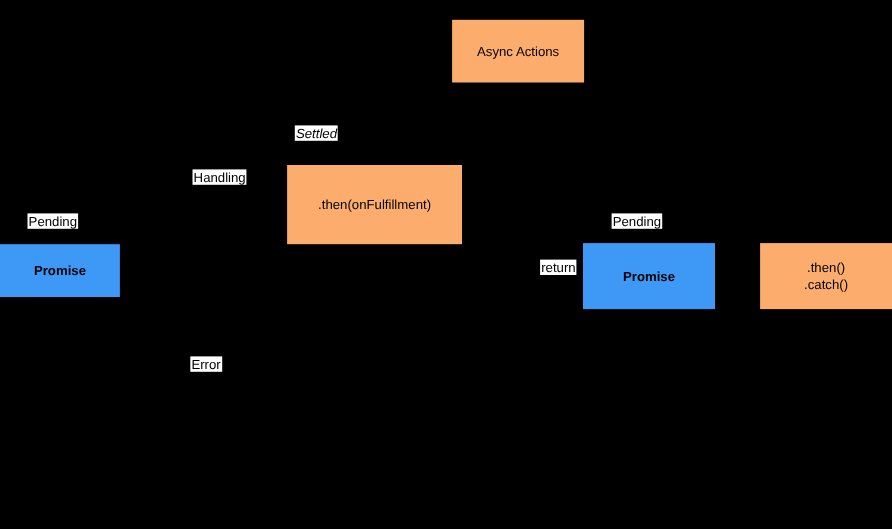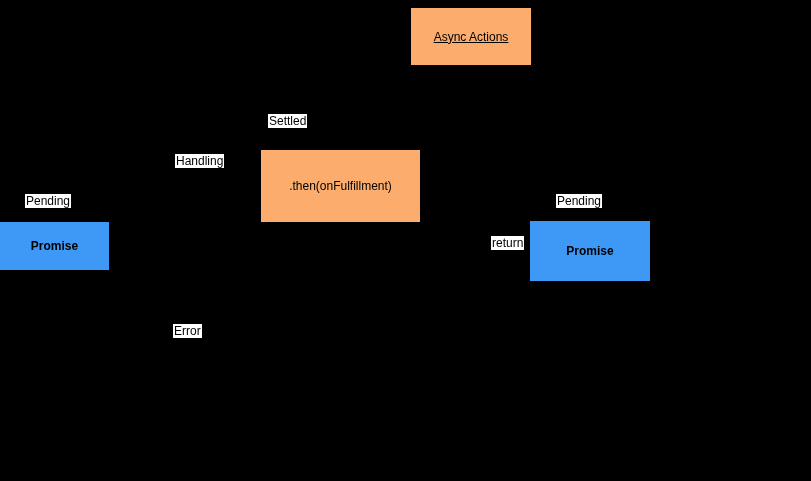--- a/index.html
+++ b/index.html
@@ -50,42 +50,46 @@
     padding: 0 1px;
     white-space: nowrap;
     font-family: "Liberation Sans", sans-serif;
   }
 </style>
 </head>
 <body>
 
 <div id="canvas">
 
-  <div class="node node-orange" style="left:411px; top:8px; width:120px; height:57px;text-decoration:underline;">
+  <div class="node node-orange" style="left:411px; top:18px; width:120px; height:57px;">
     <span class="node-line">Async Actions</span>
   </div>
 
   <div class="node node-orange" style="left:261px; top:150px; width:159px; height:72px;">
     <span class="node-line">.then(onFulfillment)</span>
   </div>
 
   <div class="node node-blue" style="left:0px; top:222px; width:109px; height:48px;">
     <span class="node-line">Promise</span>
   </div>
 
   <div class="node node-blue" style="left:530px; top:221px; width:120px; height:60px;">
     <span class="node-line">Promise</span>
   </div>
 
+  <div class="node node-orange" style="left:691px; top:221px; width:120px; height:60px;">
+    <span class="node-line">.then()</span>
+    <span class="node-line">.catch()</span>
+  </div>
 
 
 
   <div class="edge-label" style="left:25px; top:194px;">Pending</div>
 
-  <div class="edge-label" style="left:268px; top:114px;">Settled</div>
+  <div class="edge-label" style="left:268px; top:114px;font-style:italic;">Settled</div>
 
   <div class="edge-label" style="left:175px; top:154px;">Handling</div>
 
   <div class="edge-label" style="left:173px; top:324px;">Error</div>
 
   <div class="edge-label" style="left:491px; top:236px;">return</div>
 
   <div class="edge-label" style="left:556px; top:194px;">Pending</div>
 
 </div>

